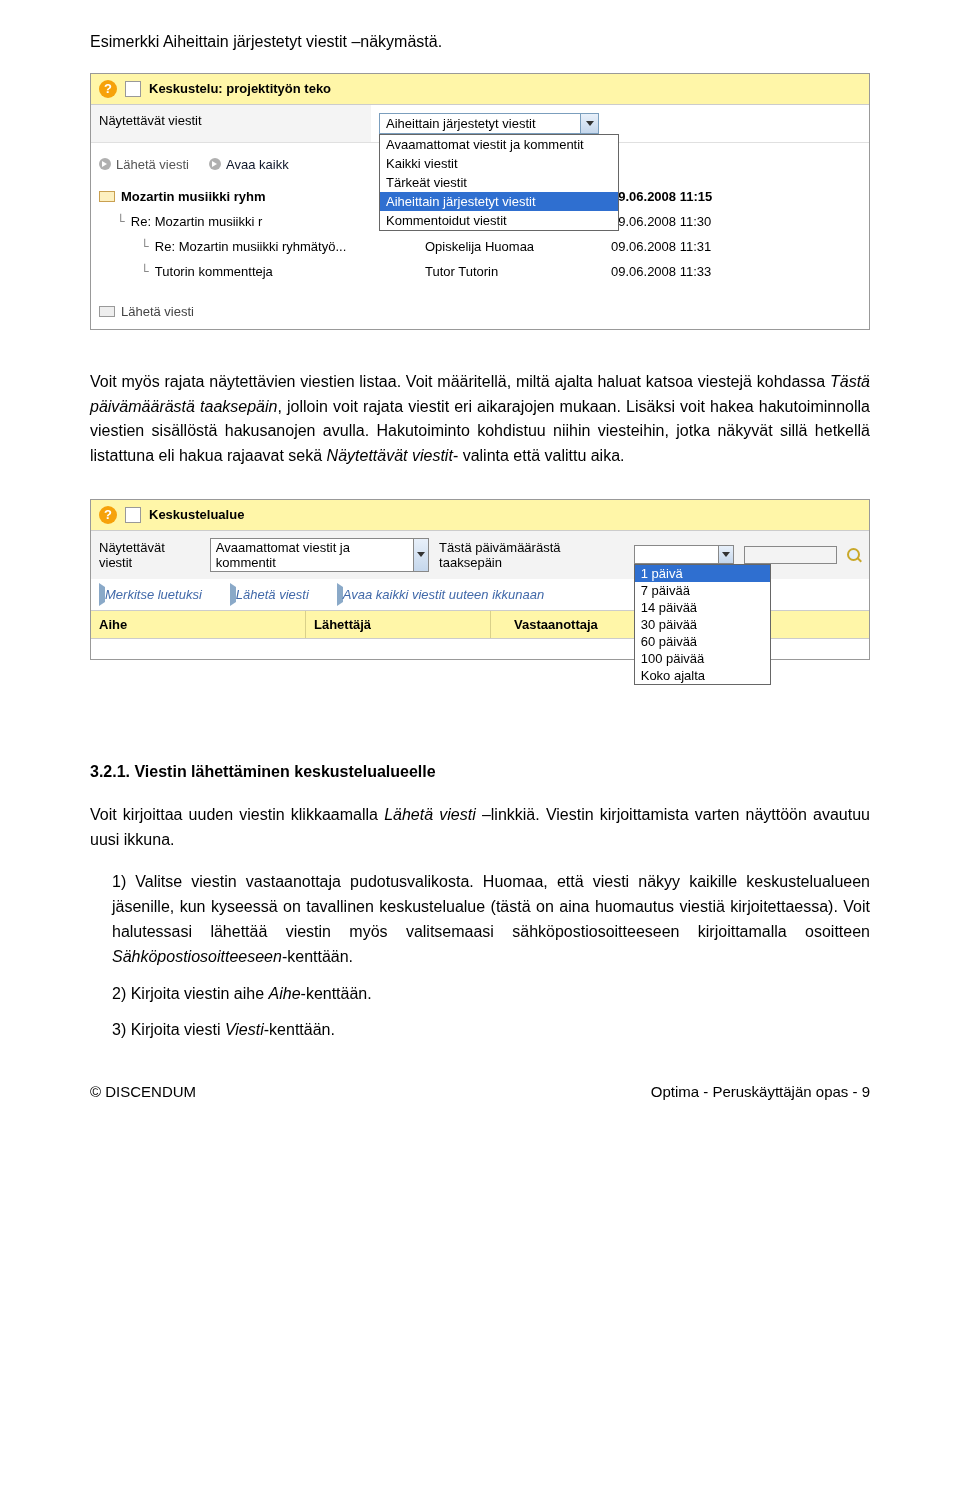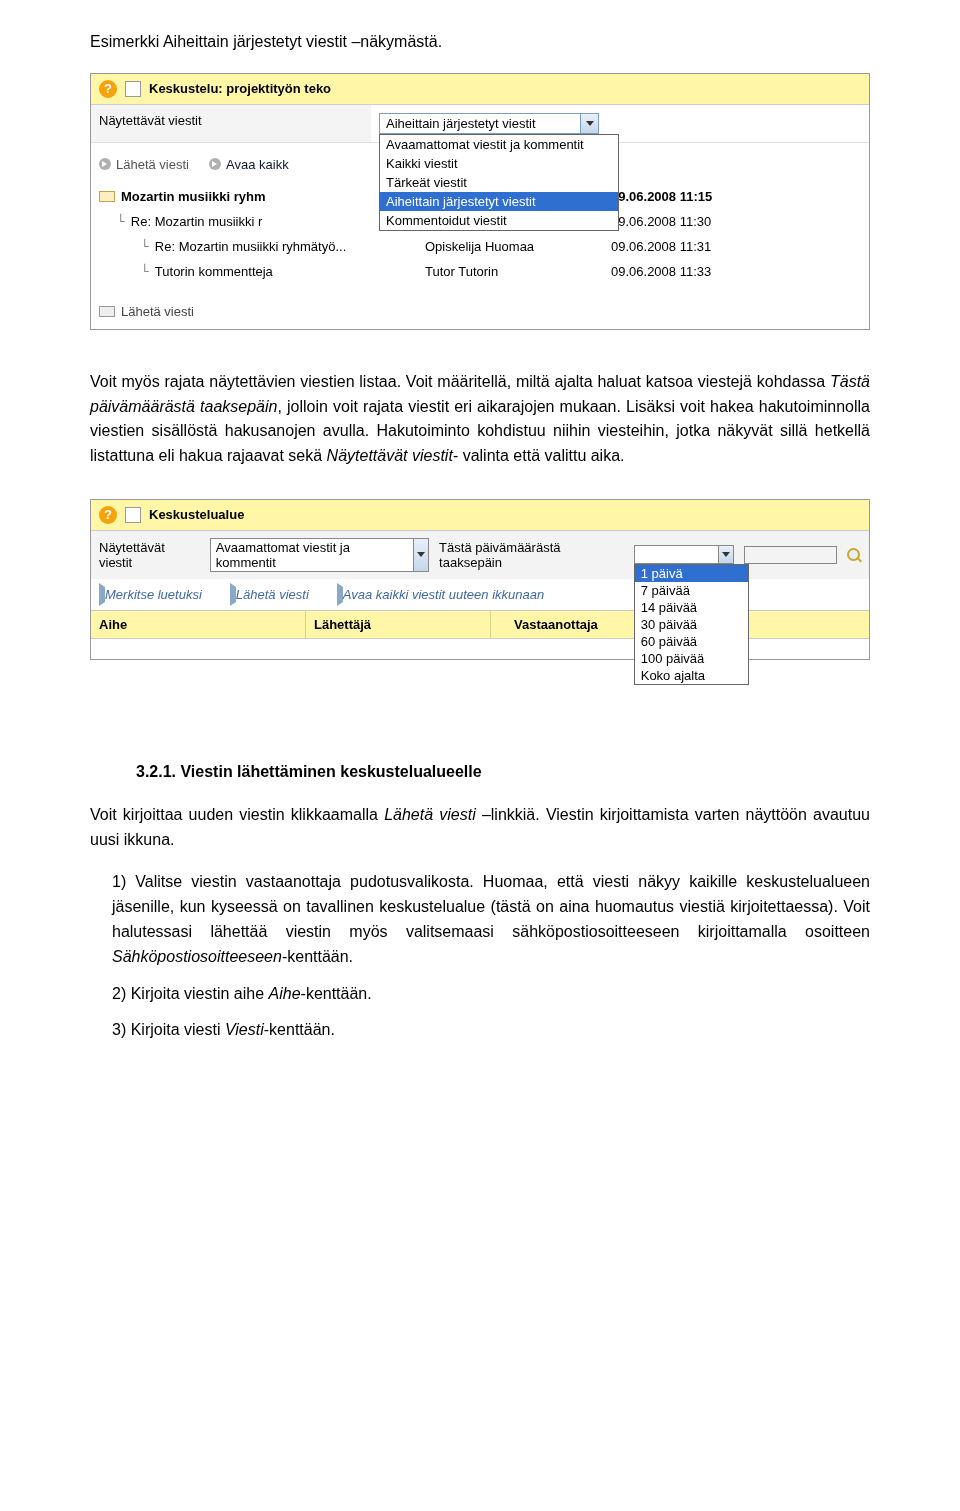--- a/index.html
+++ b/index.html
@@ -242,21 +242,21 @@
     transform: rotate(45deg);
     left: 10px; top: 11px;
   }
   .dd-wrap { position: relative; }
   .dd-list2 {
     position: absolute;
     top: 100%; left: 0;
     border: 1px solid #666;
     background: #fff;
     z-index: 20;
-    width: 115px;
+    width: 137px;
   }
   .dd-list2 div { padding: 1px 6px; }
   .dd-list2 .sel { background: #2f6fd0; color: #fff; }
 
   .link-bar {
     padding: 8px;
     color: #4169a9;
     font-style: italic;
     display: flex;
     gap: 28px;
@@ -429,33 +429,37 @@
       <div style="width:215px;">Aihe</div>
       <div style="width:185px;">Lähettäjä</div>
       <div style="flex:1;">Vastaanottaja</div>
     </div>
     <div class="spacer-row"></div>
   </div>
 
   <div style="height:60px"></div>
 
   <div class="body-text">
-    <p class="bold-h" style="text-align:left;margin-left:46px;">3.2.1. Viestin lähettäminen keskustelualueelle</p>
+    <p class="bold-h" style="text-align:left;">3.2.1. Viestin lähettäminen keskustelualueelle</p>
 
     <p>
       <span>Voit kirjoittaa uuden viestin klikkaamalla </span><span class="italic">Lähetä viesti</span><span> –linkkiä. Viestin kirjoittamista varten näyttöön avautuu uusi ikkuna.</span>
     </p>
 
     <div class="indent-list">
       <p>
         <span>1) Valitse viestin vastaanottaja pudotusvalikosta. Huomaa, että viesti näkyy kaikille keskustelualueen jäsenille, kun kyseessä on tavallinen keskustelualue (tästä on aina huomautus viestiä kirjoitettaessa). Voit halutessasi lähettää viestin myös valitsemaasi sähköpostiosoitteeseen kirjoittamalla osoitteen </span><span class="italic">Sähköpostiosoitteeseen</span><span>-kenttään.</span>
       </p>
       <p style="text-align:left;">
         <span>2) Kirjoita viestin aihe </span><span class="italic">Aihe</span><span>-kenttään.</span>
       </p>
       <p style="text-align:left;">
         <span>3) Kirjoita viesti </span><span class="italic">Viesti</span><span>-kenttään.</span>
       </p>
     </div>
   </div>
 
+  <div class="footer">
+    <span>© DISCENDUM</span>
+    <span>Optima - Peruskäyttäjän opas - 9</span>
+  </div>
 
 </div>
 
 </body></html>

